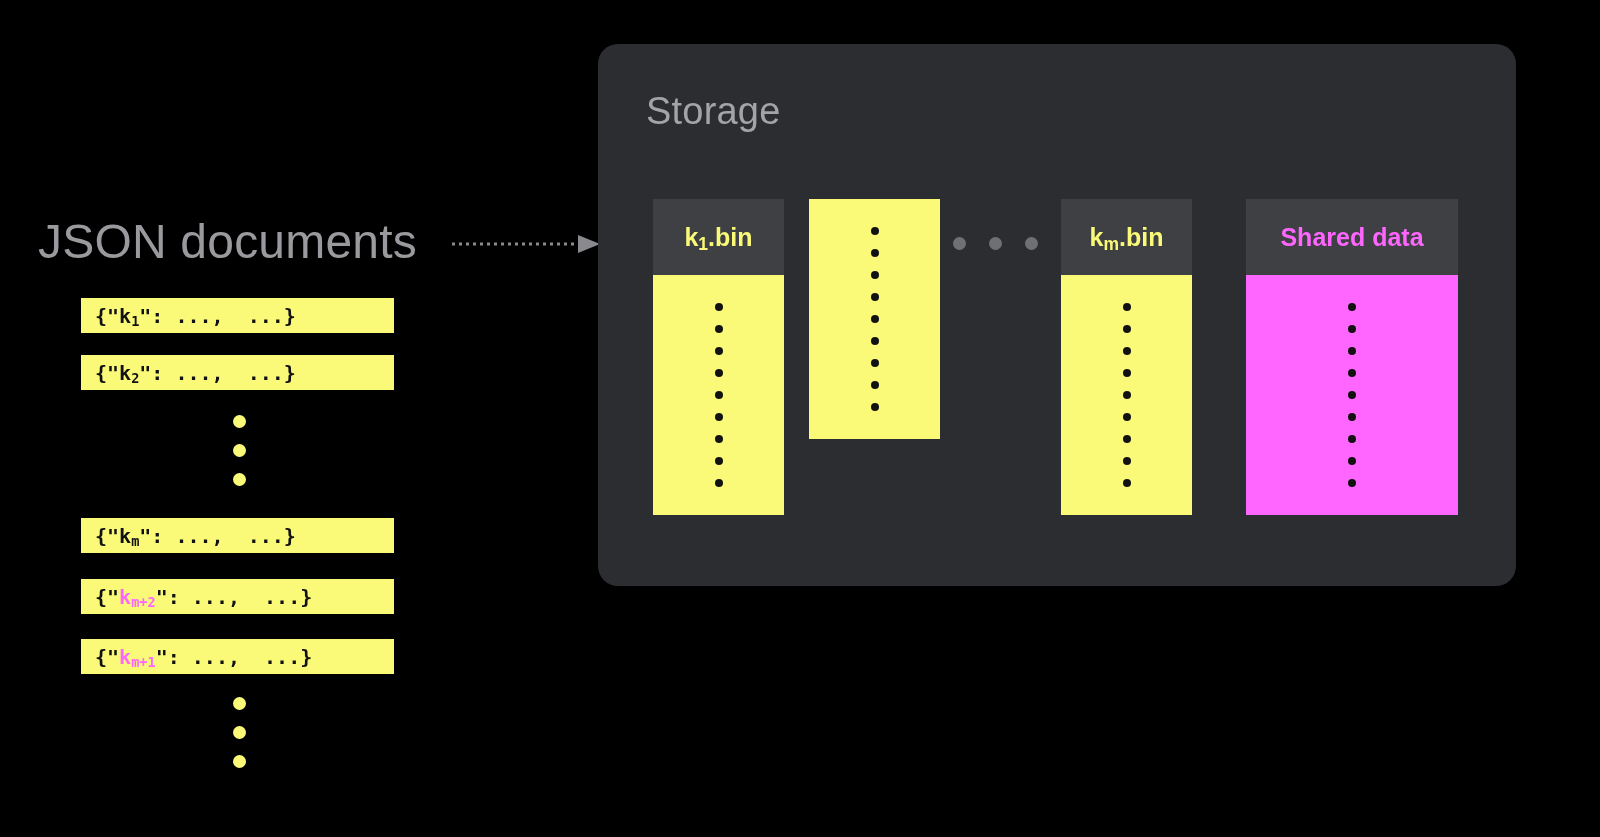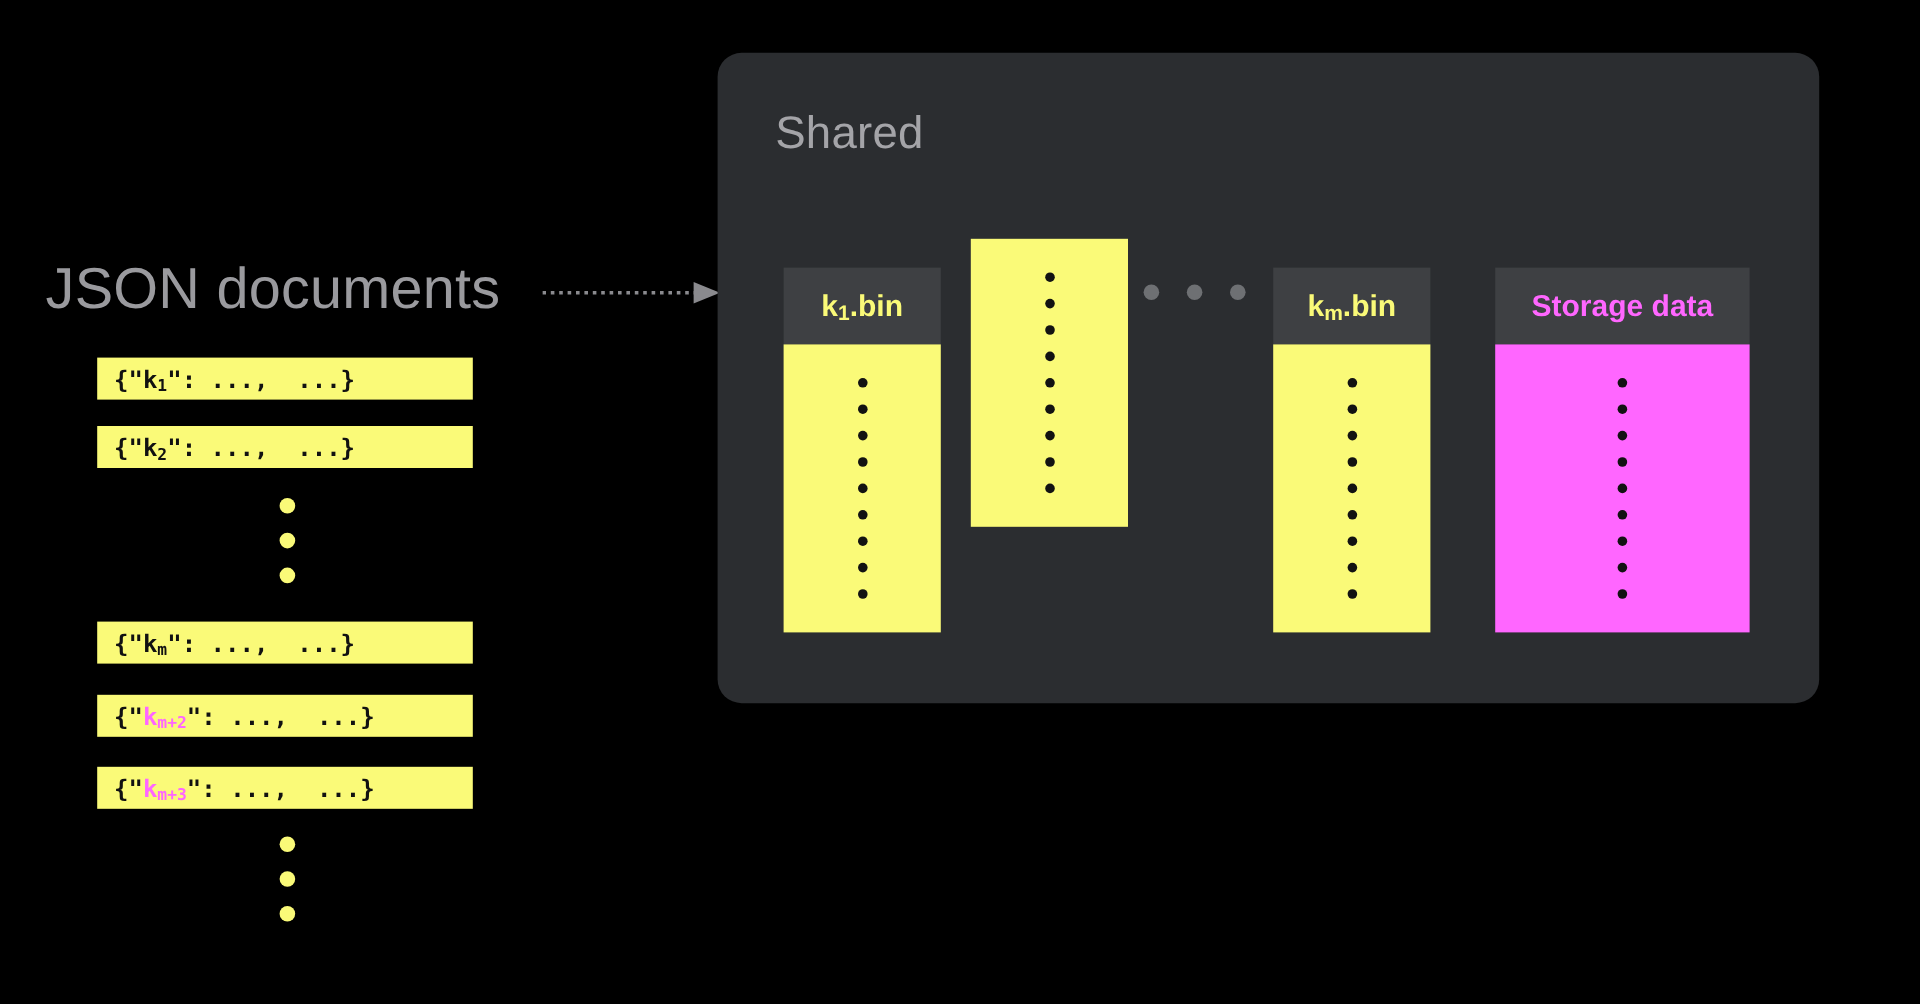--- a/index.html
+++ b/index.html
@@ -97,27 +97,26 @@
     font-weight: 400;
     color: #a4a4a8;
     letter-spacing: 0.2px;
   }
 
   .bin {
     position: absolute;
     top: 155px;
   }
   .bin-header {
-    height: 64px;
+    height: 76px;
     background: #3e4043;
     display: flex;
     align-items: center;
     justify-content: center;
     box-sizing: border-box;
-    margin-top: 24px;
   }
   .bin-header-label {
     font-size: 25px;
     font-weight: 700;
     white-space: nowrap;
     line-height: 1;
   }
   .bin-header-label sub {
     font-size: 0.70em;
     vertical-align: -0.22em;
@@ -185,36 +184,36 @@
 
   <div class="doc-bar" style="top:518px">
     <span class="doc-text">{"<b>k<sub>m</sub></b>": ...,&nbsp; ...}</span>
   </div>
 
   <div class="doc-bar" style="top:579px">
     <span class="doc-text">{"<b class="key-pink">k<sub>m+2</sub></b>": ...,&nbsp; ...}</span>
   </div>
 
   <div class="doc-bar" style="top:639px">
-    <span class="doc-text">{"<b class="key-pink">k<sub>m+3</sub></b>": ...,&nbsp; ...}</span>
+    <span class="doc-text">{"<b class="key-pink">k<sub>m+1</sub></b>": ...,&nbsp; ...}</span>
   </div>
 
   <div class="v-ellipsis" style="left:233px; top:697px">
     <span class="dot"></span>
     <span class="dot"></span>
     <span class="dot"></span>
   </div>
 
   <svg id="flow-arrow" viewBox="0 0 148 22">
     <line x1="0" y1="11" x2="128" y2="11" stroke="#8a8a8e" stroke-width="3" stroke-dasharray="3 4"></line>
     <polygon points="126,2 148,11 126,20" fill="#8a8a8e"></polygon>
   </svg>
 
   <div id="storage-panel">
-    <div id="storage-title">Shared</div>
+    <div id="storage-title">Storage</div>
 
     <div class="bin" style="left:55px; width:131px">
       <div class="bin-header">
         <span class="bin-header-label label-yellow">k<sub>1</sub>.bin</span>
       </div>
       <div class="bin-body body-yellow">
         <span class="dot"></span>
         <span class="dot"></span>
         <span class="dot"></span>
         <span class="dot"></span>
@@ -258,21 +257,21 @@
         <span class="dot"></span>
         <span class="dot"></span>
         <span class="dot"></span>
         <span class="dot"></span>
         <span class="dot"></span>
       </div>
     </div>
 
     <div class="bin" style="left:648px; width:212px">
       <div class="bin-header">
-        <span class="bin-header-label label-magenta">Storage data</span>
+        <span class="bin-header-label label-magenta">Shared data</span>
       </div>
       <div class="bin-body body-magenta">
         <span class="dot"></span>
         <span class="dot"></span>
         <span class="dot"></span>
         <span class="dot"></span>
         <span class="dot"></span>
         <span class="dot"></span>
         <span class="dot"></span>
         <span class="dot"></span>

